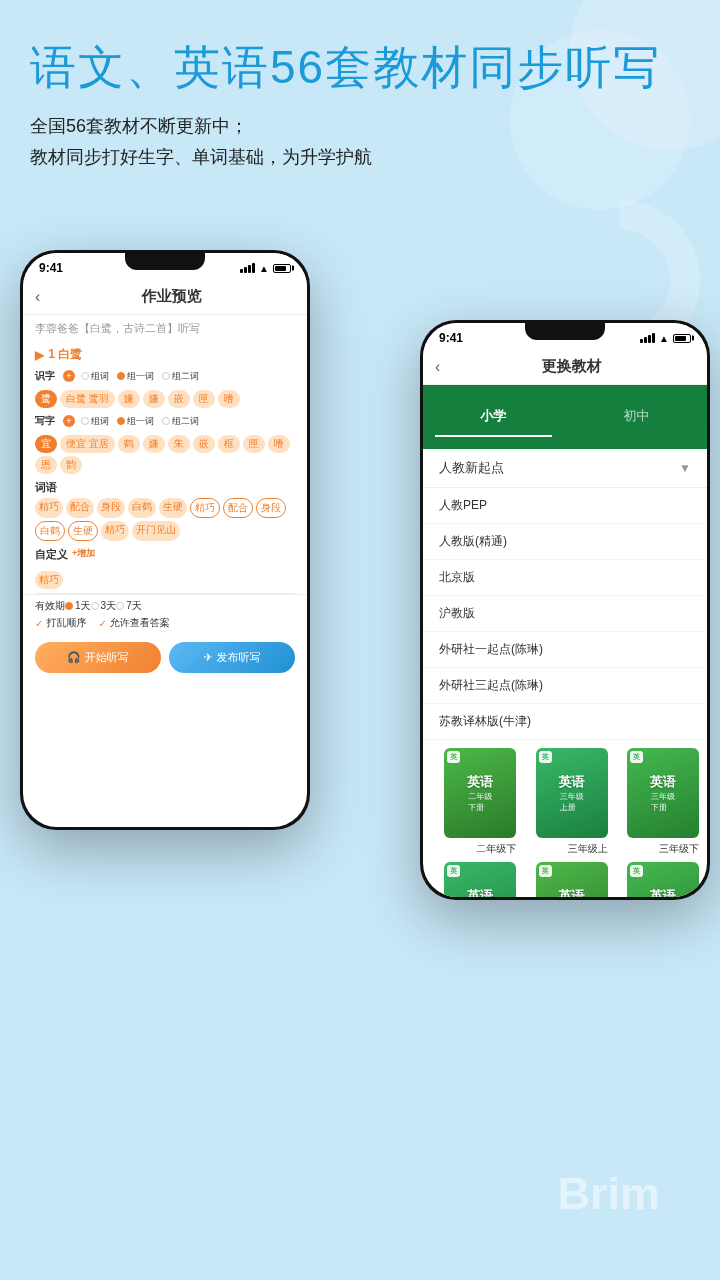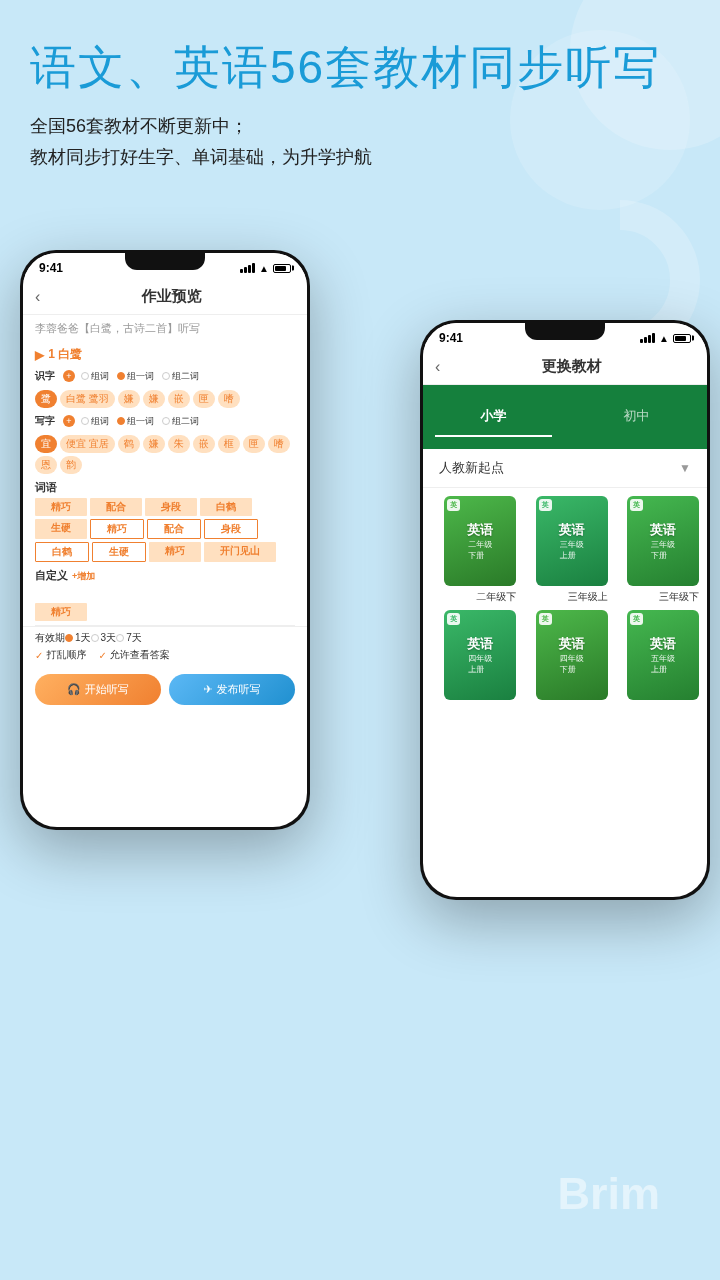--- a/index.html
+++ b/index.html
@@ -275,41 +275,40 @@
     }
     .word-tags {
       display: flex;
       flex-wrap: wrap;
       gap: 3px;
     }
     .word-tag {
       background: #ffe0c0;
       color: #f08030;
       font-size: 10px;
-      padding: 2px 16px;
-      border-radius: 1px;
-      font-weight: bold;
+      padding: 2px 4px;
+      border-radius: 10px;
     }
     .word-tag.outline {
       background: #fff;
       border: 1px solid #f08030;
       color: #f08030;
     }
 
     .custom-section {
       padding: 4px 12px;
     }
     .custom-title {
       font-size: 11px;
       font-weight: 600;
       color: #333;
       display: flex;
-      align-items: flex-end;
+      align-items: flex-start;
       gap: 4px;
-      margin-bottom: 20px;
+      margin-bottom: 9px;
     }
     .custom-add {
       font-size: 9px;
       color: #f08030;
     }
 
     .validity-section {
       padding: 4px 12px;
       border-top: 1px solid #eee;
     }
@@ -757,20 +756,29 @@
       <div class="tab-bar">
         <div class="tab-item active">小学</div>
         <div class="tab-item">初中</div>
       </div>
 
       <div class="dropdown-row">
         <span>人教新起点</span>
         <span class="dropdown-arrow">▼</span>
       </div>
 
+      <div class="menu-list">
+        <div class="menu-item">人教PEP</div>
+        <div class="menu-item">人教版(精通)</div>
+        <div class="menu-item">北京版</div>
+        <div class="menu-item">沪教版</div>
+        <div class="menu-item">外研社一起点(陈琳)</div>
+        <div class="menu-item">外研社三起点(陈琳)</div>
+        <div class="menu-item">苏教译林版(牛津)</div>
+      </div>
 
       <div class="textbook-grid">
 
         <div class="textbook-item">
           <div class="textbook-cover book-cover-1">
             <div class="book-inner">
               <div class="book-badge">
                 <span style="color:#4db84a;font-weight:700;font-size:7px">英</span>
               </div>
               <span class="book-title">英语</span>

